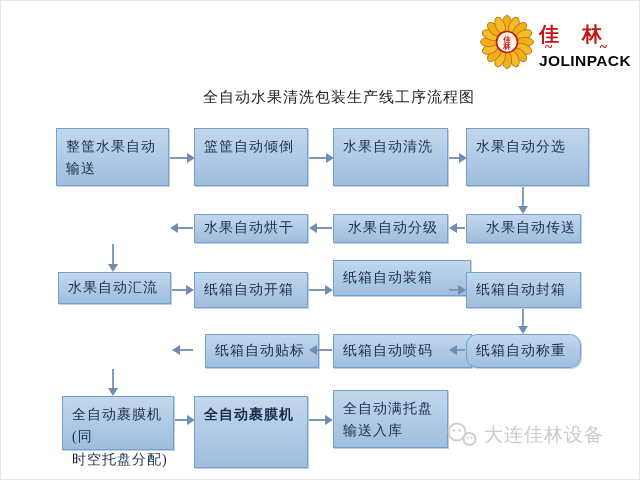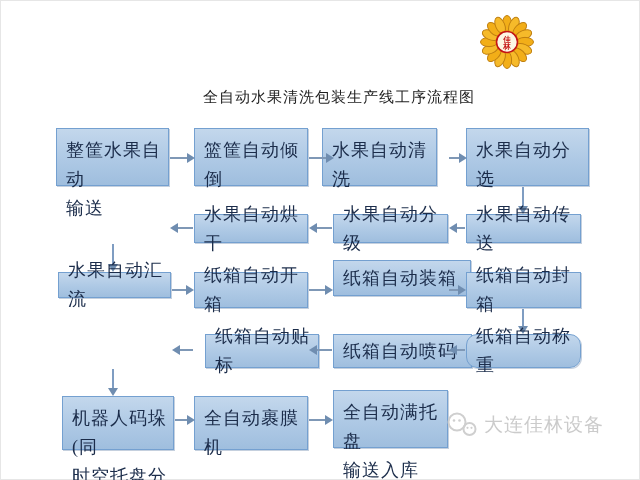--- a/index.html
+++ b/index.html
@@ -19,33 +19,33 @@
   .title{
     position:absolute;top:88px;left:0;width:640px;box-sizing:border-box;padding-left:38px;
     text-align:center;font-size:15px;color:#1c1c1c;letter-spacing:1px;font-weight:500;
   }
   
   .flow-box{
     position:absolute;box-sizing:border-box;
     background:linear-gradient(180deg,#c3d7ec 0%,#aec9e5 55%,#9fbede 100%);
     border:1px solid #74a0d0;
     box-shadow:1px 1px 0 rgba(90,120,160,0.35);
-    color:#1b2c4a;font-size:18px;letter-spacing:1px;line-height:1.6;
+    color:#1b2c4a;font-size:14px;letter-spacing:1px;line-height:1.6;
     display:flex;align-items:center;padding:2px 4px 2px 9px;
   }
   .flow-box.top{align-items:flex-start;padding-top:7px;}
   .flow-box span{white-space:pre-line;}
   
   .arrow-r,.arrow-l{position:absolute;height:2px;background:#7f98b6;}
   .arrow-r::after{content:"";position:absolute;right:-8px;top:-4px;border-left:8px solid #6f8db0;border-top:5px solid transparent;border-bottom:5px solid transparent;}
   .arrow-l::after{content:"";position:absolute;left:-8px;top:-4px;border-right:8px solid #6f8db0;border-top:5px solid transparent;border-bottom:5px solid transparent;}
   .arrow-d{position:absolute;width:2px;background:#7f9dc2;}
   .arrow-d::after{content:"";position:absolute;bottom:-8px;left:-4px;border-top:8px solid #6f8db0;border-left:5px solid transparent;border-right:5px solid transparent;}
   
-  .watermark{position:absolute;left:446px;top:412px;display:flex;align-items:center;color:#cbcbcb;}
+  .watermark{position:absolute;left:446px;top:422px;display:flex;align-items:center;color:#cbcbcb;}
   .watermark .wm-text{font-size:19px;letter-spacing:1px;margin-left:6px;color:#cbcbcb;}
 </style>
 </head>
 <body>
 
 <div class="canvas">
 
   <div class="logo">
     <div class="flower">
       <svg width="54" height="56" viewBox="-27 -28 54 56">
@@ -98,57 +98,62 @@
           <g transform="rotate(337.5)">
               <ellipse cx="0" cy="-18" rx="4.6" ry="8.5" fill="#f6ba2a" stroke="#bf7f10" stroke-width="1"></ellipse>
             </g>
           <circle cx="0" cy="0" r="10.5" fill="#fdf6e4" stroke="#c41414" stroke-width="1.6"></circle>
           <text x="0" y="-0.5" text-anchor="middle" font-size="7.5" fill="#c41414" font-weight="bold">佳</text>
           <text x="0" y="7" text-anchor="middle" font-size="7.5" fill="#c41414" font-weight="bold">林</text>
         </g>
       </svg>
     </div>
 
+    <div class="logo-text">
+      <div class="brand-cn">佳 林</div>
+      <div class="brand-wave">~ ~</div>
+      <div class="brand-en">JOLINPACK</div>
+    </div>
   </div>
 
   <div class="title">全自动水果清洗包装生产线工序流程图</div>
 
   <div class="flow-box top" style="left:56px;top:128px;width:113px;height:58px;">
       <span>整筐水果自动
 输送</span>
     </div>
   <div class="flow-box top" style="left:194px;top:128px;width:114px;height:58px;">
       <span>篮筐自动倾倒</span>
     </div>
-  <div class="flow-box top" style="left:322px;top:128px;width:115px;height:58px;">
+  <div class="flow-box top" style="left:333px;top:128px;width:115px;height:58px;">
       <span>水果自动清洗</span>
     </div>
   <div class="flow-box top" style="left:466px;top:128px;width:123px;height:58px;">
       <span>水果自动分选</span>
     </div>
   <div class="arrow-r" style="left:170px;top:157px;width:17px;"></div>
   <div class="arrow-r" style="left:309px;top:157px;width:17px;"></div>
   <div class="arrow-r" style="left:449px;top:157px;width:10px;"></div>
   <div class="arrow-d" style="left:522px;top:187px;height:19px;"></div>
 
   <div class="flow-box" style="left:194px;top:214px;width:114px;height:29px;">
       <span>水果自动烘干</span>
     </div>
-  <div class="flow-box" style="left:333px;top:214px;width:115px;height:29px;">
+  <div class="flow-box" style="left:333px;top:214px;width:115px;height:29px;justify-content:center;">
       <span>水果自动分级</span>
     </div>
   <div class="flow-box" style="left:466px;top:214px;width:115px;height:29px;justify-content:flex-end;">
       <span>水果自动传送</span>
     </div>
   <div class="arrow-l" style="left:178px;top:227px;width:15px;"></div>
   <div class="arrow-l" style="left:317px;top:227px;width:15px;"></div>
   <div class="arrow-l" style="left:457px;top:227px;width:8px;"></div>
   <div class="arrow-d" style="left:112px;top:244px;height:20px;"></div>
 
-  <div class="flow-box" style="left:58px;top:272px;width:113px;height:26px;">
+  <div class="flow-box" style="left:58px;top:272px;width:113px;height:32px;">
       <span>水果自动汇流</span>
     </div>
   <div class="flow-box" style="left:194px;top:272px;width:114px;height:36px;">
       <span>纸箱自动开箱</span>
     </div>
   <div class="flow-box" style="left:333px;top:260px;width:138px;height:36px;">
       <span>纸箱自动装箱</span>
     </div>
   <div class="flow-box" style="left:466px;top:272px;width:115px;height:36px;">
       <span>纸箱自动封箱</span>
@@ -166,24 +171,24 @@
     </div>
   <div class="flow-box" style="left:466px;top:334px;width:115px;height:34px;border-radius:11px;">
       <span>纸箱自动称重</span>
     </div>
   <div class="arrow-l" style="left:180px;top:349px;width:13px;"></div>
   <div class="arrow-l" style="left:317px;top:349px;width:15px;"></div>
   <div class="arrow-l" style="left:457px;top:349px;width:8px;"></div>
   <div class="arrow-d" style="left:112px;top:369px;height:19px;"></div>
 
   <div class="flow-box top" style="left:62px;top:396px;width:112px;height:54px;">
-      <span>机器人码垛(同
+      <span>全自动裹膜机(同
 时空托盘分配)</span>
     </div>
-  <div class="flow-box top" style="left:194px;top:396px;width:114px;height:54px;">
+  <div class="flow-box top" style="left:194px;top:396px;width:114px;height:72px;font-weight:bold;">
       <span>全自动裹膜机</span>
     </div>
   <div class="flow-box top" style="left:333px;top:390px;width:115px;height:58px;">
       <span>全自动满托盘
 输送入库</span>
     </div>
   <div class="arrow-r" style="left:175px;top:419px;width:12px;"></div>
   <div class="arrow-r" style="left:309px;top:419px;width:16px;"></div>
 
   <div class="watermark">

